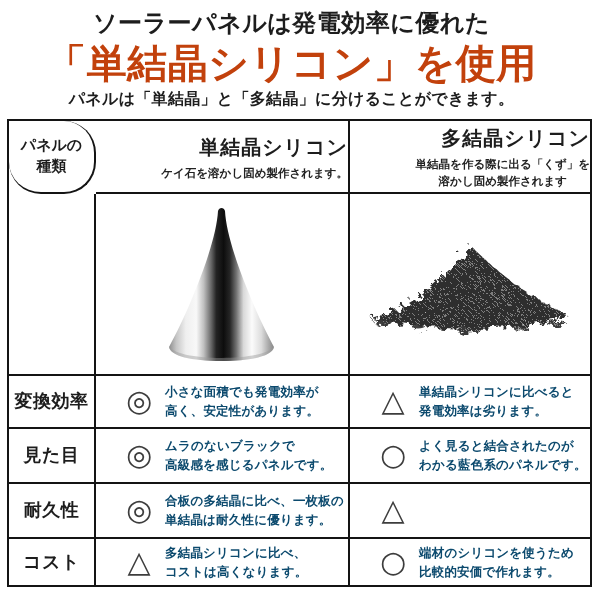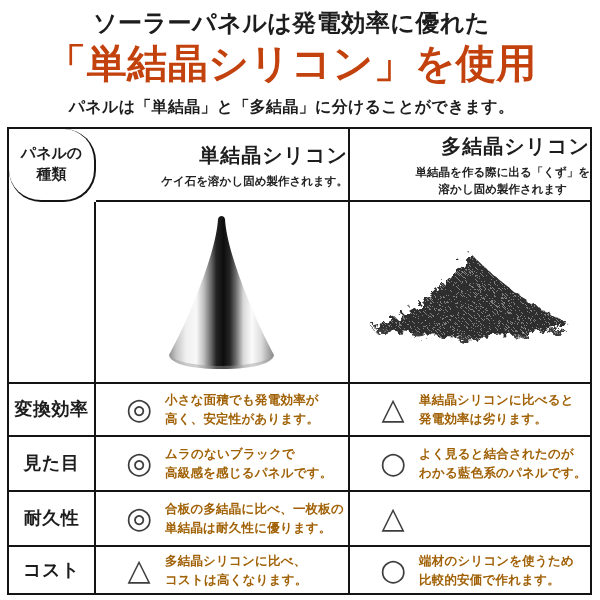--- a/index.html
+++ b/index.html
@@ -16,21 +16,21 @@
   .title-sub {
     font-size: 24px; font-weight: 800; letter-spacing: 0.5px; line-height: 1.3;
     color: #1d1d1d;
   }
   .title-main {
     font-size: 40px; font-weight: 800; letter-spacing: 0.5px; line-height: 1.2;
     color: #c2410c;
   }
   .subtitle {
     font-size: 16px; font-weight: 800; letter-spacing: 0.3px; line-height: 1.3;
-    margin-top: 10px; color: #1d1d1d;
+    margin-top: 2px; color: #1d1d1d;
   }
 
   
   .cmp-table {
     margin: 9px 0 0 7px;
     width: 585px;
     border: 2px solid #141414;
     display: grid;
     grid-template-columns: 87px 254px 240px;
     grid-template-rows: 73px 182px 53px 55px 55px 46px;
@@ -60,21 +60,21 @@
   .row-label { font-size: 18px; font-weight: 800; letter-spacing: 0.5px; }
 
   .data-cell { justify-content: flex-start; padding-left: 24px; }
   .sym {
     width: 38px; flex: 0 0 38px; text-align: center;
     font-size: 30px; line-height: 1; color: #3d3d3d; font-weight: 400;
   }
   .cell-text {
     margin-left: 7px;
     font-size: 12.5px; font-weight: 700; line-height: 1.55;
-    white-space: pre-line; color: #a16207; letter-spacing: 0.2px;
+    white-space: pre-line; color: #0c4a6e; letter-spacing: 0.2px;
   }
 
   .img-cell svg { display: block; }
 </style>
 </head>
 <body>
 
 <div class="page">
 
   <header class="title-block">

